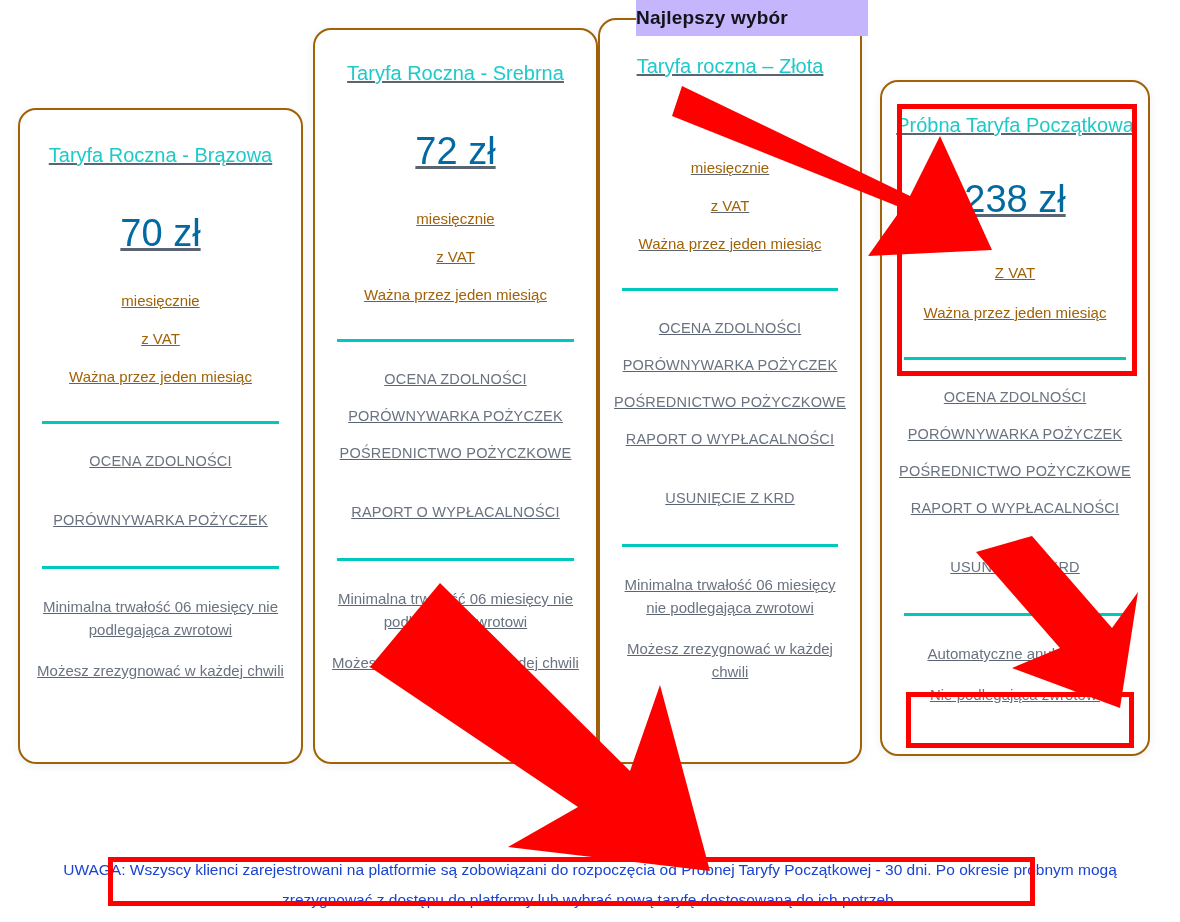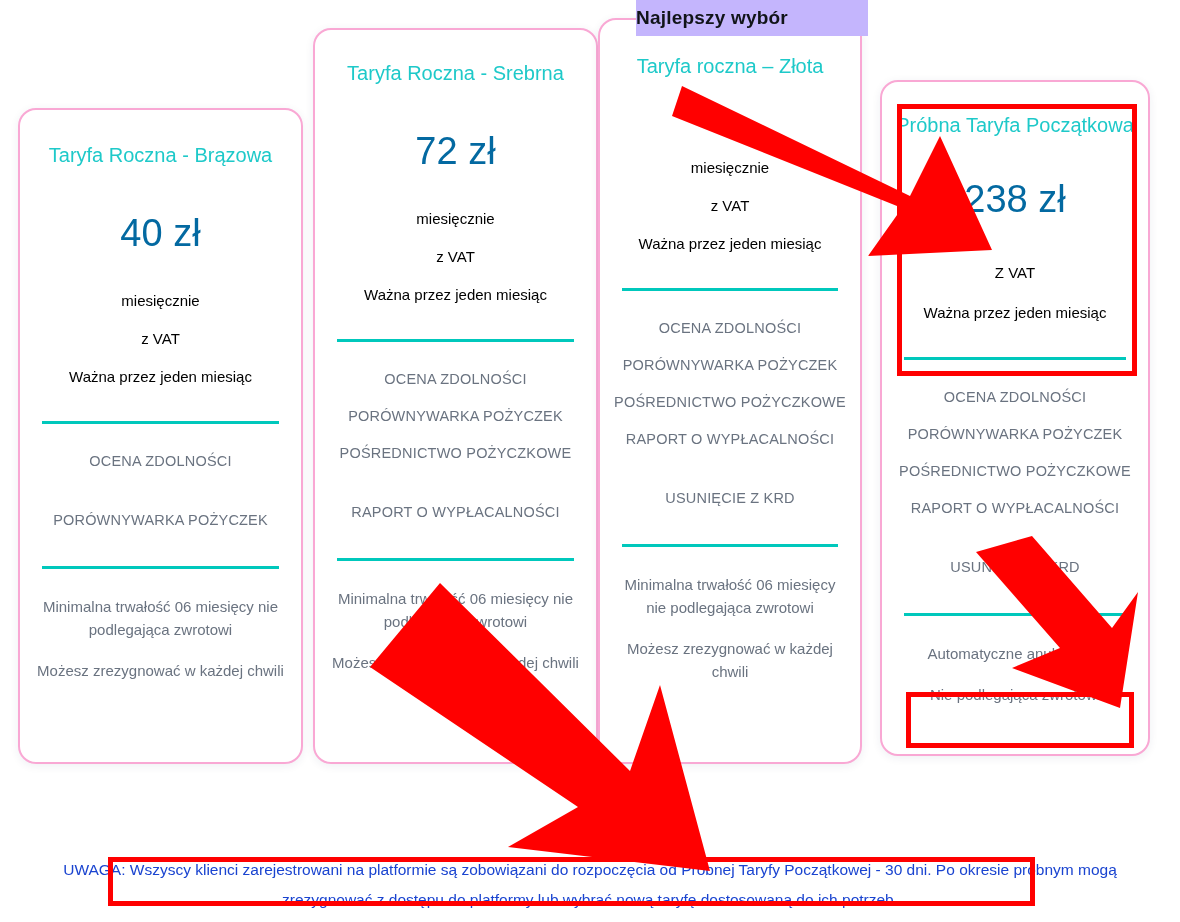--- a/index.html
+++ b/index.html
@@ -23,25 +23,26 @@
     left: 0;
     top: 0;
     width: 1180px;
     height: 800px;
   }
 
   .plan-card {
     position: absolute;
     box-sizing: border-box;
     background: #ffffff;
-    border: 2px solid #f9a8d4;
+    border: 2px solid #a16207;
     border-radius: 18px;
     box-shadow: 0 2px 10px rgba(20, 40, 80, 0.07);
     text-align: center;
     padding: 0 14px;
+    text-decoration: underline;
   }
 
   
   #card-bronze { left: 18px;  top: 108px; width: 285px; height: 656px; }
   #card-silver { left: 313px; top: 28px;  width: 285px; height: 736px; }
   #card-gold   { left: 598px; top: 18px;  width: 264px; height: 746px; }
   #card-trial  { left: 880px; top: 80px;  width: 270px; height: 676px; }
 
   .best-badge {
     position: absolute;
@@ -77,21 +78,21 @@
     margin: 0;
     font-weight: normal;
     padding-top: 42px;
     text-align: center;
   }
   #card-trial .plan-price { padding-top: 38px; }
 
   .plan-sub {
     font-size: 15px;
     line-height: 20px;
-    color: #000000;
+    color: #a16207;
     margin: 0;
   }
   .sub-monthly { padding-top: 36px; }
   .sub-vat     { padding-top: 18px; }
   .sub-valid   { padding-top: 18px; }
   #card-trial .sub-vat   { padding-top: 42px; }
   #card-trial .sub-valid { padding-top: 20px; }
 
   .divider {
     height: 3px;
@@ -163,21 +164,21 @@
   #arrow-mid    { left: 760px; top: 530px; width: 380px; height: 200px; }
   #arrow-bottom { left: 330px; top: 575px; width: 400px; height: 300px; }
 </style>
 </head>
 <body>
 
 <div class="pricing-area">
 
   <div class="plan-card" id="card-bronze">
     <p class="plan-title">Taryfa Roczna - Brązowa</p>
-    <p class="plan-price">40 zł</p>
+    <p class="plan-price">70 zł</p>
     <p class="plan-sub sub-monthly">miesięcznie</p>
     <p class="plan-sub sub-vat">z VAT</p>
     <p class="plan-sub sub-valid">Ważna przez jeden miesiąc</p>
     <hr class="divider">
     <ul class="feature-list">
       <li>OCENA ZDOLNOŚCI</li>
       <li>PORÓWNYWARKA POŻYCZEK</li>
     </ul>
     <hr class="divider">
     <ul class="note-list">

